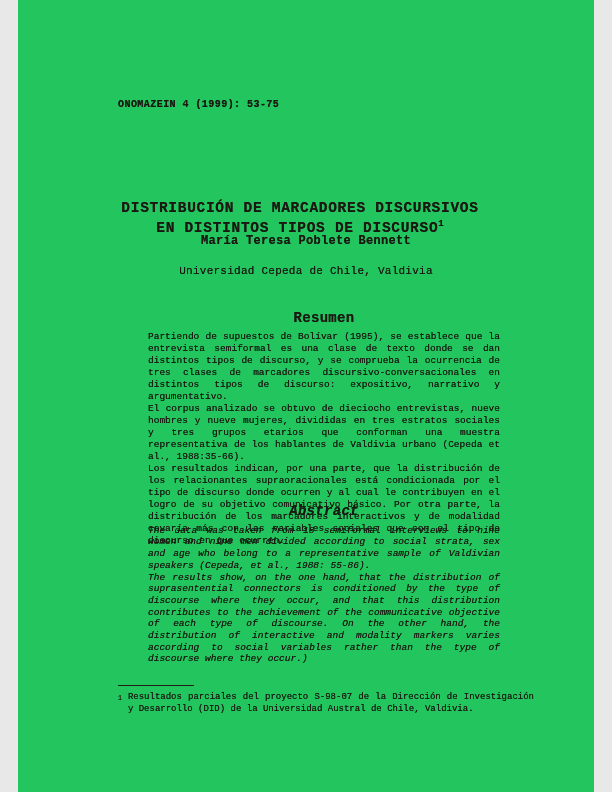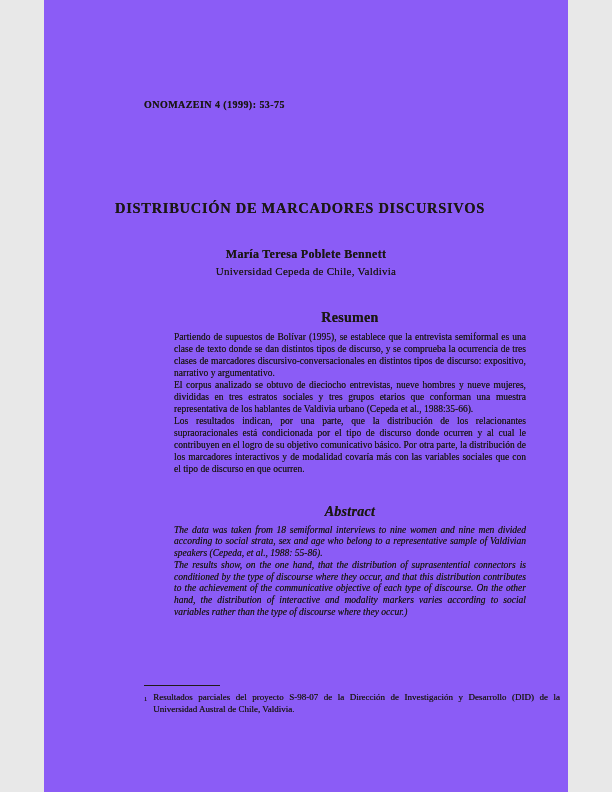--- a/index.html
+++ b/index.html
@@ -2,26 +2,26 @@
 <html><head>
 <meta charset="utf-8">
 <style>
   html, body {
     margin: 0;
     padding: 0;
     background: #e8e8e8;
   }
   .page {
     position: relative;
-    width: 524px;
+    width: 576px;
     height: 792px;
     margin: 0 auto;
-    background: #8b5cf6;
+    background: #22c55e;
     overflow: hidden;
-    font-family: Liberation Serif, serif;
+    font-family: Liberation Mono, monospace;
     color: #1b1813;
     text-shadow: 0 0 0.45px rgba(20,16,10,0.75);
   }
   .journal-header {
     position: absolute;
     left: 100px;
     top: 99px;
     font-size: 10px;
     font-weight: bold;
     letter-spacing: 0.45px;
@@ -38,21 +38,21 @@
     letter-spacing: 0.7px;
   }
   .article-title sup {
     font-size: 9px;
     letter-spacing: 0;
   }
   .author-name {
     position: absolute;
     left: 0;
     right: 0;
-    top: 247px;
+    top: 234px;
     text-align: center;
     font-weight: bold;
     font-size: 12px;
     letter-spacing: 0.3px;
   }
   .affiliation {
     position: absolute;
     left: 0;
     right: 0;
     top: 265px;
@@ -115,20 +115,21 @@
 </style>
 </head>
 <body>
 
 <div class="page">
 
   <div class="journal-header">ONOMAZEIN 4 (1999): 53-75</div>
 
   <div class="article-title">
     <div>DISTRIBUCIÓN DE MARCADORES DISCURSIVOS</div>
+    <div><span>EN DISTINTOS TIPOS DE DISCURSO</span><sup>1</sup></div>
   </div>
 
   <div class="author-name">María Teresa Poblete Bennett</div>
 
   <div class="affiliation">Universidad Cepeda de Chile, Valdivia</div>
 
   <div class="abstract-block resumen-block">
     <div class="sec-heading">Resumen</div>
     <p>Partiendo de supuestos de Bolívar (1995), se establece que la entrevista semiformal es una clase de texto donde se dan distintos tipos de discurso, y se comprueba la ocurrencia de tres clases de marcadores discursivo-conversacionales en distintos tipos de discurso: expositivo, narrativo y argumentativo.</p>
     <p>El corpus analizado se obtuvo de dieciocho entrevistas, nueve hombres y nueve mujeres, divididas en tres estratos sociales y tres grupos etarios que conforman una muestra representativa de los hablantes de Valdivia urbano (Cepeda et al., 1988:35-66).</p>

